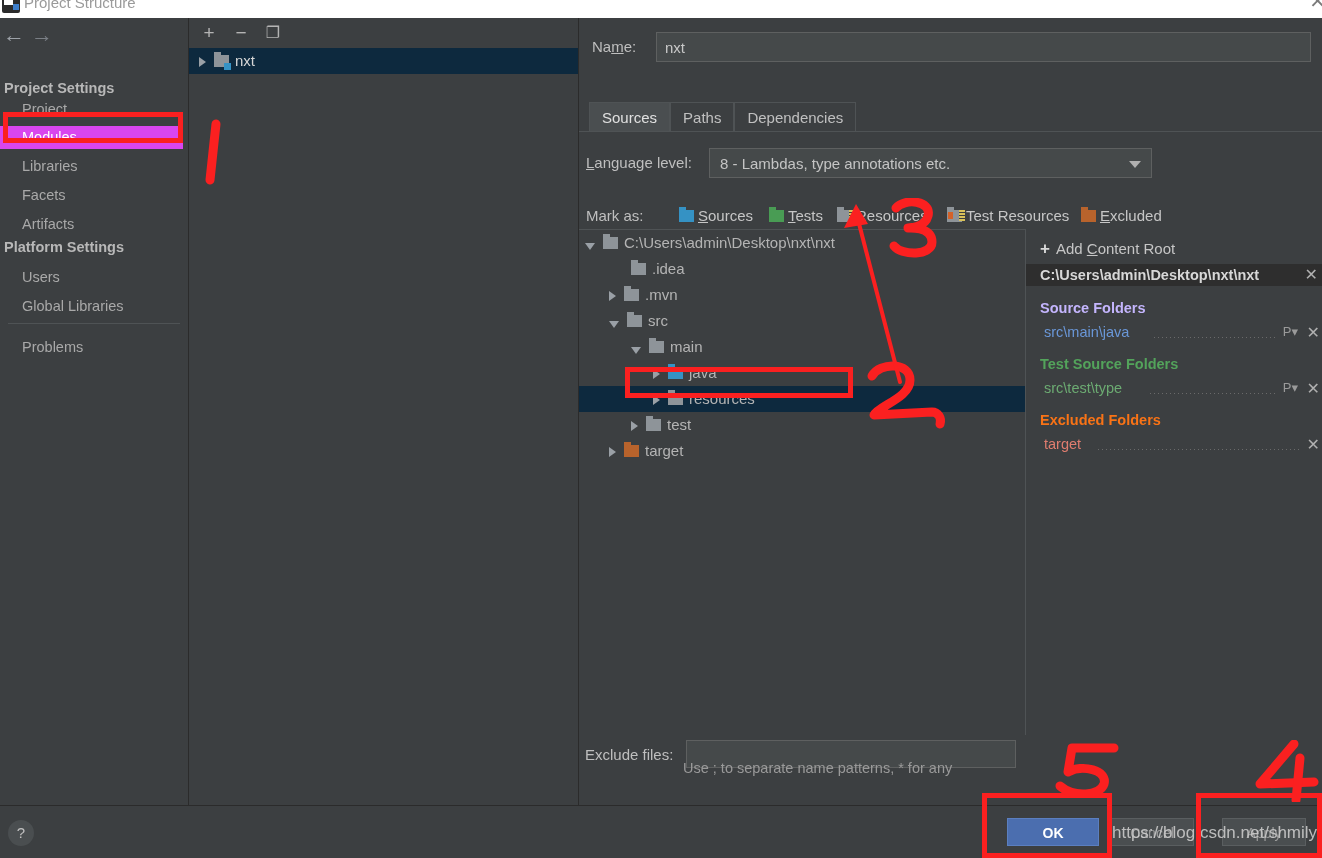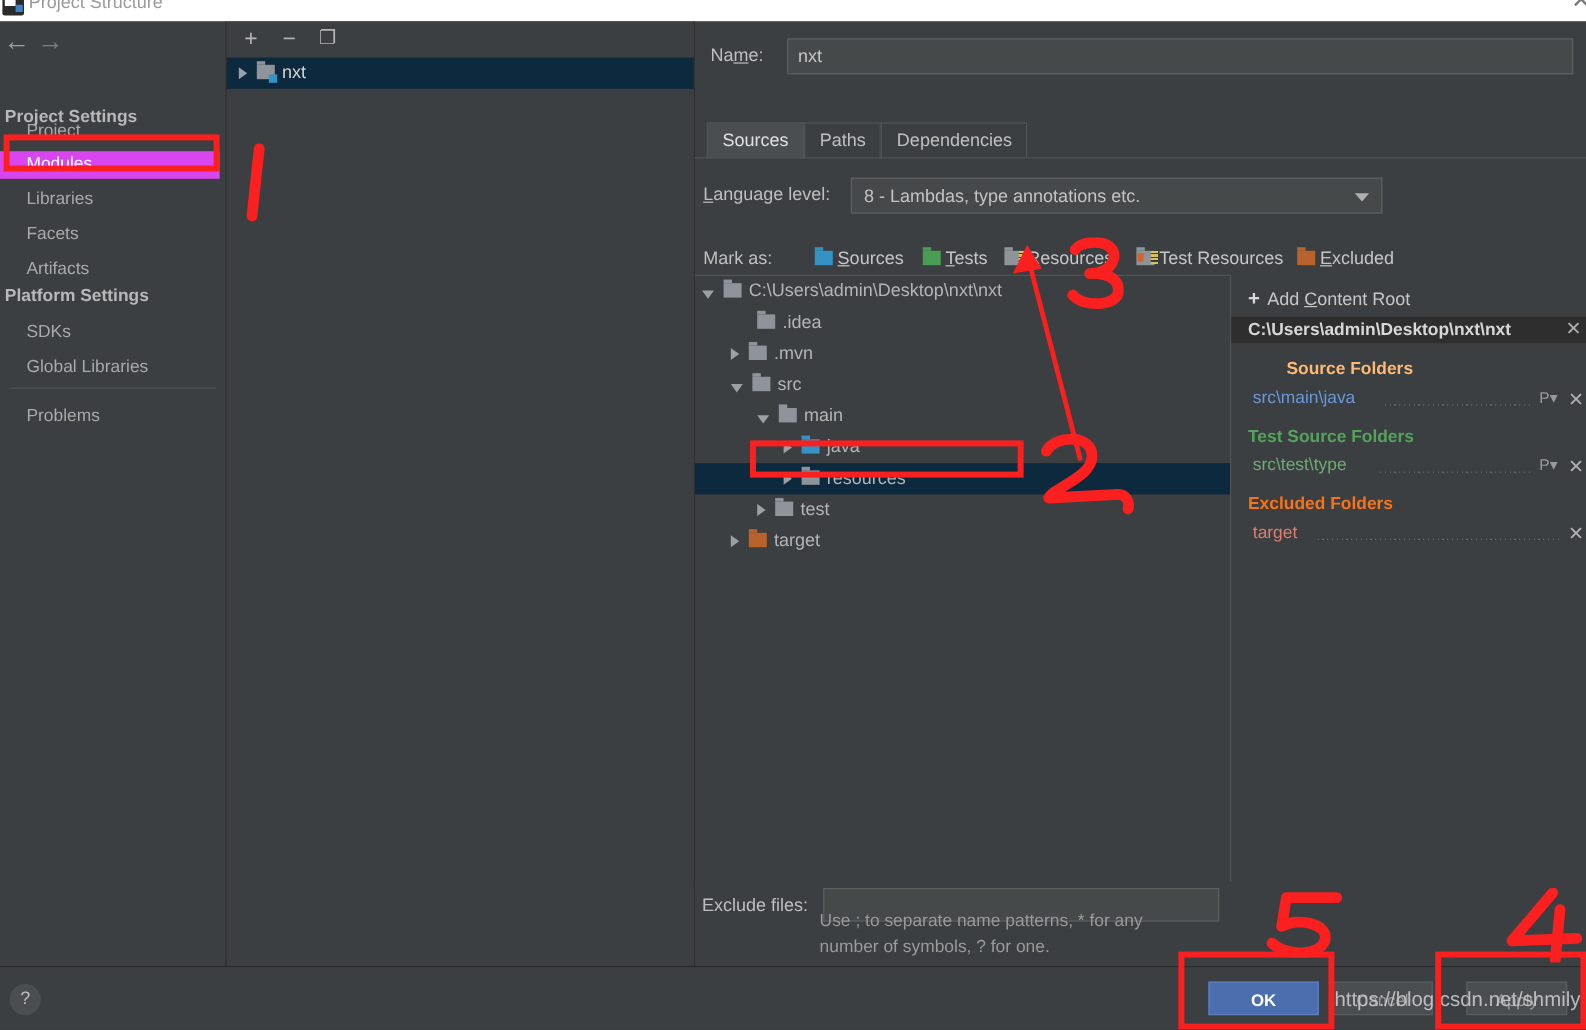--- a/index.html
+++ b/index.html
@@ -220,21 +220,21 @@
   #roothdr{
     position:absolute;left:0;top:34px;width:297px;height:22px;
     background:#2e2e2e;
     font-size:14.5px;font-weight:bold;color:#d8d8d8;line-height:22px;
     padding-left:14px;box-sizing:border-box;white-space:nowrap;
   }
   #roothdr .xb{position:absolute;right:5px;top:0;color:#b0b0b0;font-weight:normal;font-size:16px;}
   .grp{
     position:absolute;left:14px;font-size:14.5px;font-weight:bold;white-space:nowrap;
   }
-  .grp.src{color:#fdba74;margin-left:32px;}
+  .grp.src{color:#c4b5fd;}
   .grp.tst{color:#53a35b;}
   .grp.exc{color:#f97316;}
   .pathrow{
     position:absolute;left:0;width:297px;height:20px;font-size:14.5px;white-space:nowrap;
   }
   .pathrow .ptxt{position:absolute;left:18px;top:0;}
   .pathrow.src .ptxt{color:#6a97d8;}
   .pathrow.tst .ptxt{color:#6cab72;}
   .pathrow.exc .ptxt{color:#e07d6f;}
   .pathrow .dots{
@@ -301,28 +301,28 @@
   <div class="tb-close">✕</div>
 </div>
 
 <div id="frame">
 
   <div id="sidebar">
     <div id="navrow">
       <div class="navarrow back">←</div>
       <div class="navarrow fwd">→</div>
     </div>
-    <div class="sec-head" style="top:72px;">Project Settings</div>
+    <div class="sec-head" style="top:62px;">Project Settings</div>
     <div class="side-item" style="top:80px;">Project</div>
     <div class="side-item selected" style="top:108px;">Modules</div>
     <div class="side-item" style="top:137px;">Libraries</div>
     <div class="side-item" style="top:166px;">Facets</div>
     <div class="side-item" style="top:195px;">Artifacts</div>
     <div class="sec-head" style="top:221px;">Platform Settings</div>
-    <div class="side-item" style="top:248px;">SDKs</div>
+    <div class="side-item" style="top:248px;">Users</div>
     <div class="side-item" style="top:277px;">Global Libraries</div>
     <div id="side-divider"></div>
     <div class="side-item" style="top:318px;">Problems</div>
   </div>
 
   <div id="modcol">
     <div id="modtoolbar">
       <div class="tbbtn" style="left:8px;">+</div>
       <div class="tbbtn" style="left:40px;">−</div>
       <div class="tbbtn" style="left:72px;font-size:16px;">❐</div>
@@ -434,21 +434,20 @@
         <span class="pxb">✕</span>
       </div>
     </div>
 
     <div id="excrow">
       <div id="exclabel">Exclude files:</div>
       <input id="excinput" type="text" value="" style="">
     </div>
     <div id="exchint">
       <div>Use ; to separate name patterns, * for any</div>
-      <div>number of symbols, ? for one.</div>
     </div>
   </div>
 
   <div id="bottombar">
     <div id="helpbtn">?</div>
     <div class="dlgbtn" id="okbtn">OK</div>
     <div class="dlgbtn" id="cancelbtn">Cancel</div>
     <div class="dlgbtn" id="applybtn">Apply</div>
   </div>
 </div>

